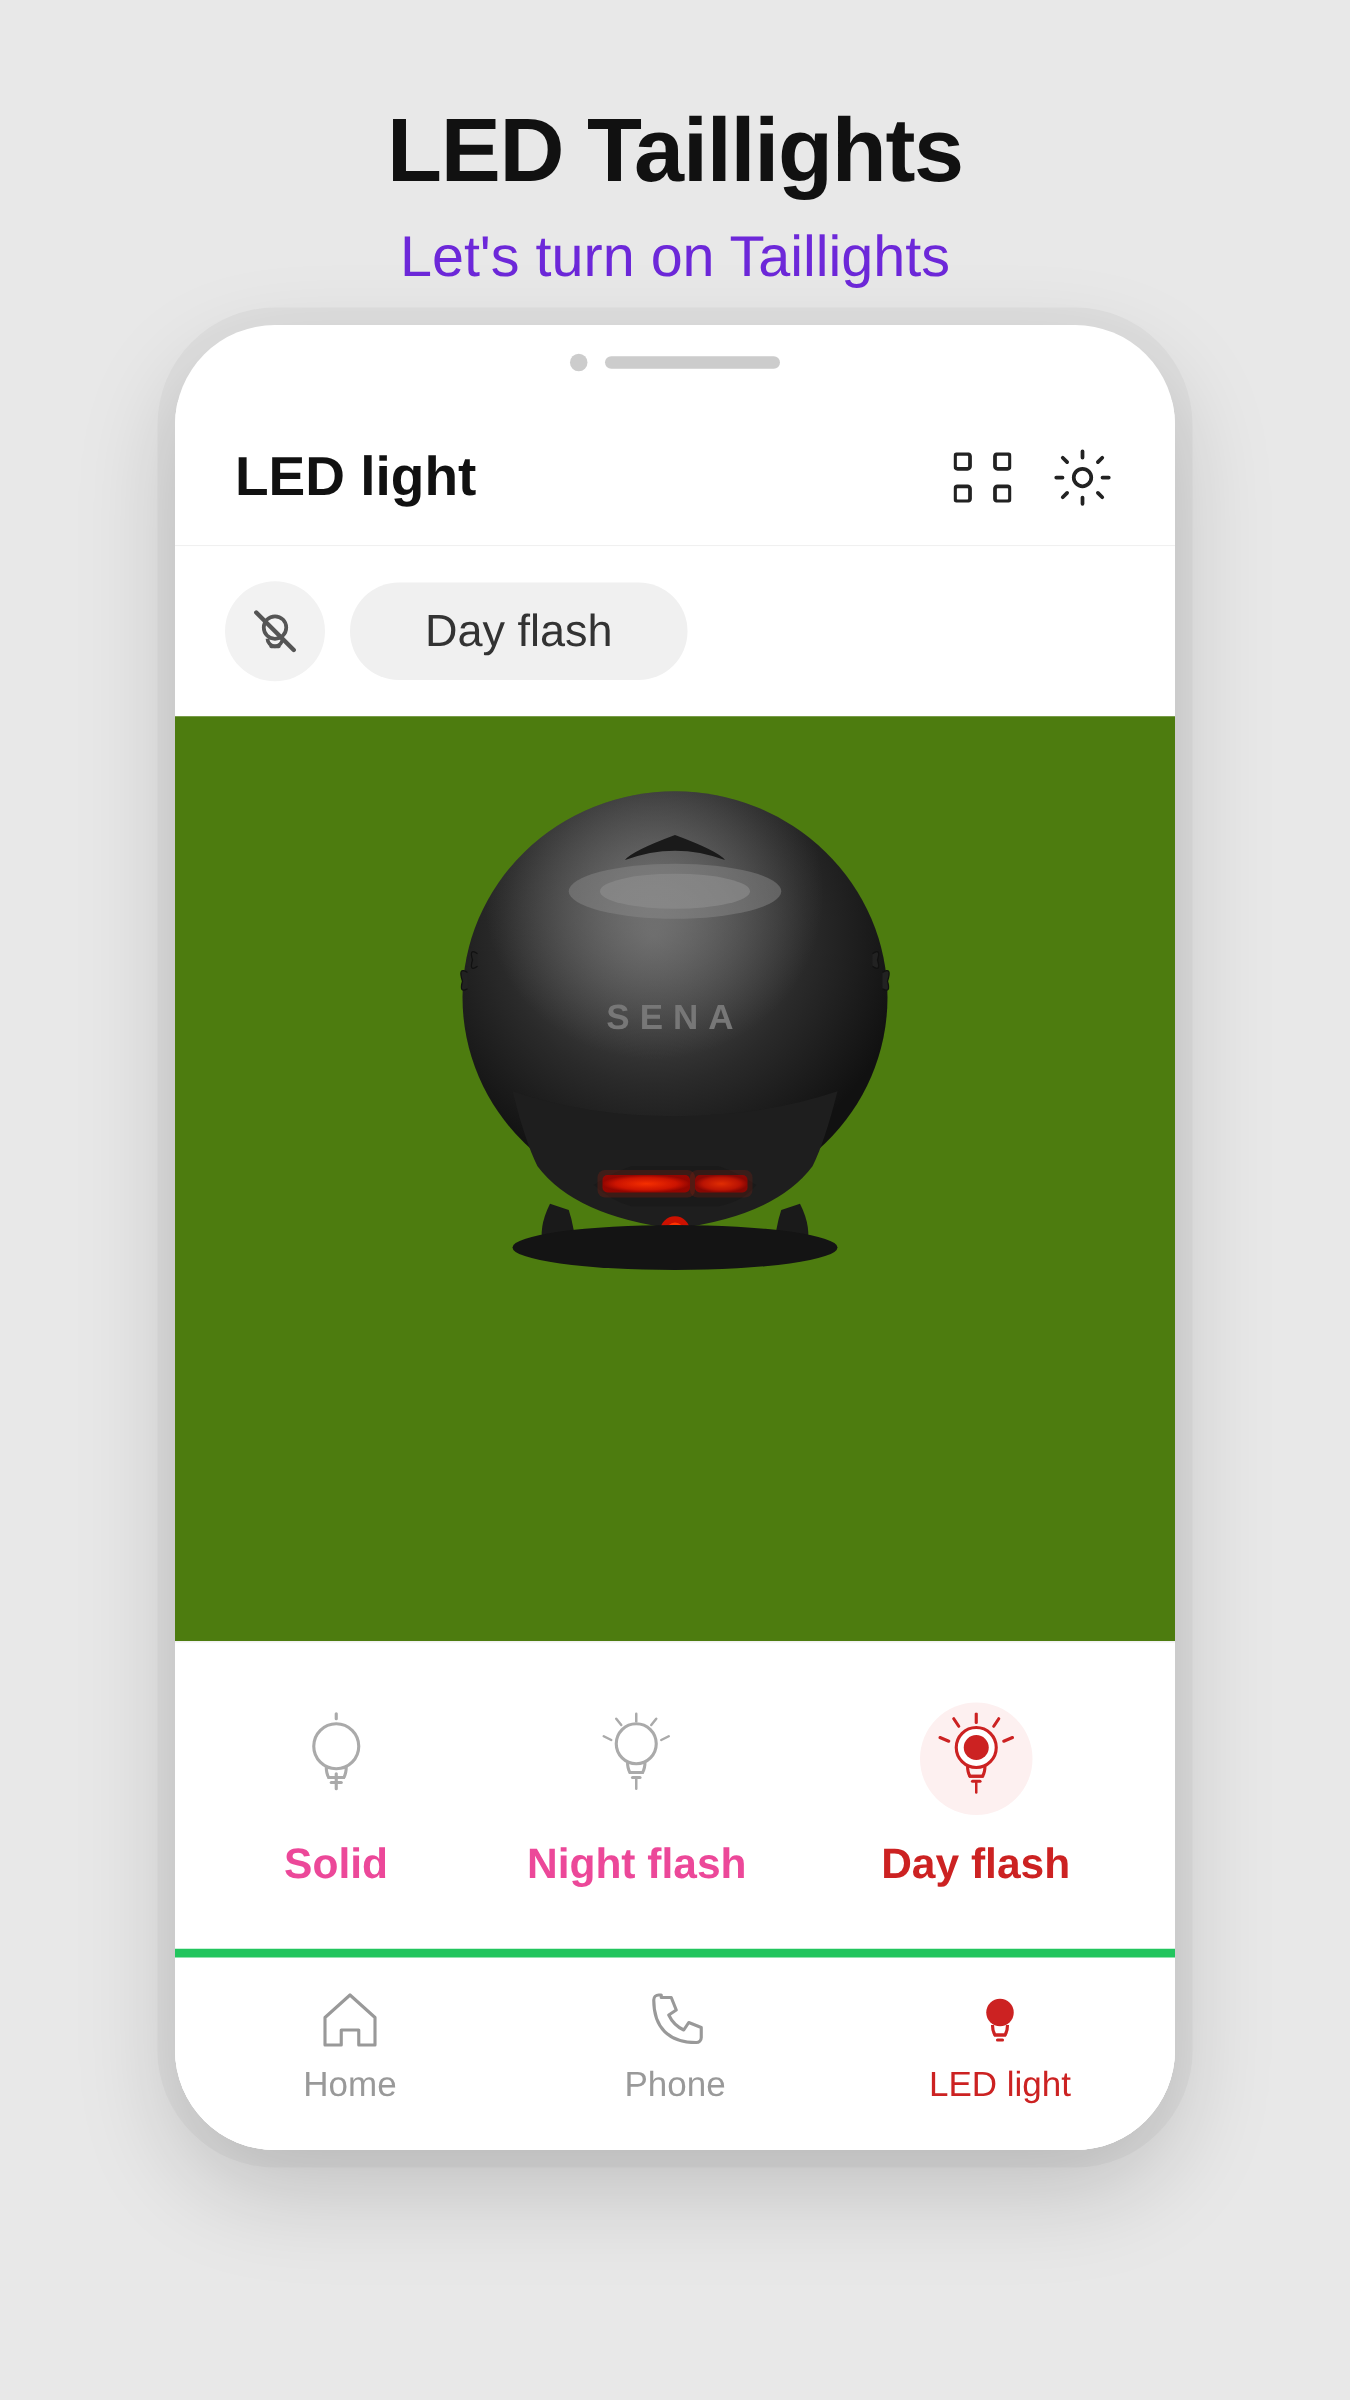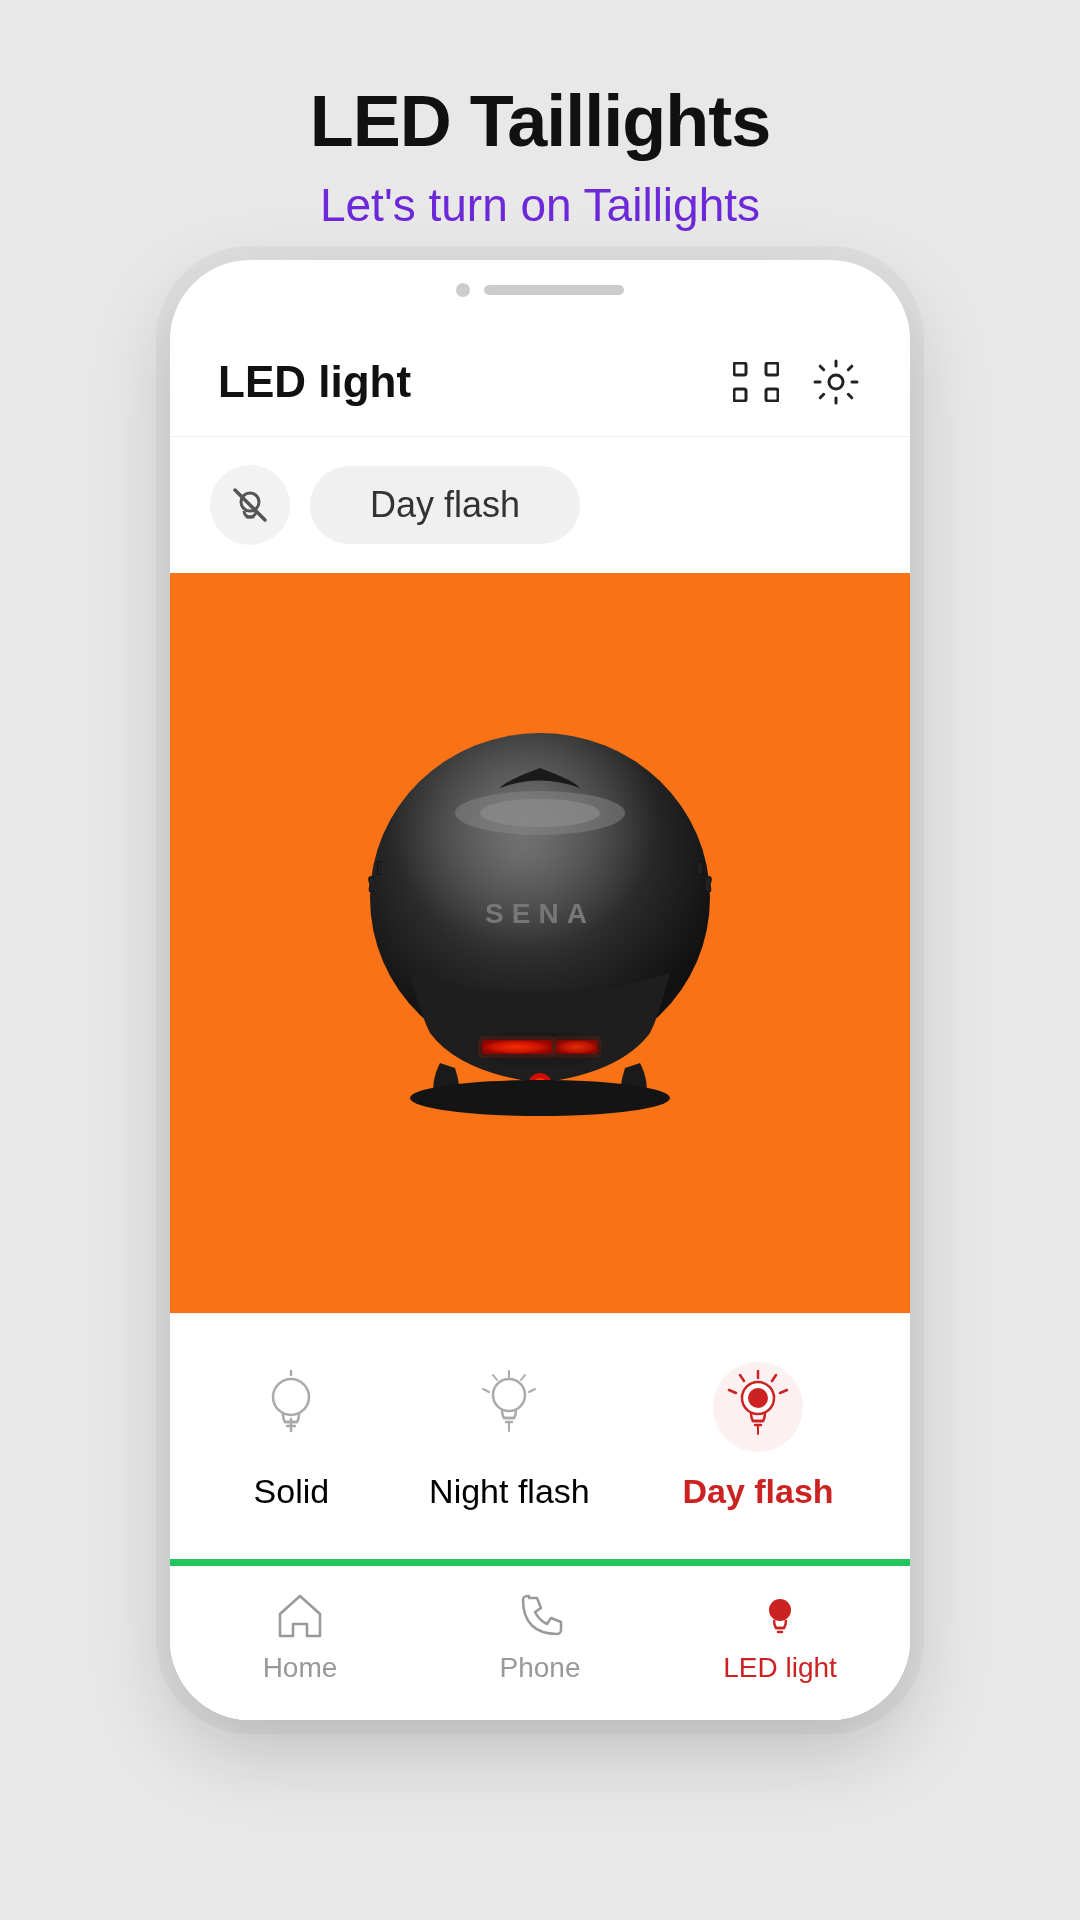--- a/index.html
+++ b/index.html
@@ -30,21 +30,21 @@
     }
 
     .page-subtitle {
       font-size: 46px;
       font-weight: 400;
       color: #6d28d9;
     }
 
     
     .phone-frame {
-      width: 740px;
+      width: 800px;
       background: #fff;
       border-radius: 80px;
       box-shadow: 0 30px 80px rgba(0,0,0,0.18), 0 0 0 14px #e0e0e0;
       overflow: hidden;
       position: relative;
       padding-top: 60px;
     }
 
     
     .phone-notch-bar {
@@ -140,24 +140,23 @@
       font-weight: 500;
       color: #333;
       border: none;
       cursor: pointer;
     }
 
     
     .helmet-area {
       flex: 1;
       display: flex;
-      align-items: center;
       justify-content: center;
       padding: 40px 0 60px;
-      background: #f97316;
+      background: #4d7c0f;
     }
 
     .helmet-svg-container {
       width: 420px;
       height: 440px;
       position: relative;
     }
 
     
     .helmet-visual {
@@ -186,22 +185,22 @@
     .mode-icon {
       width: 90px;
       height: 90px;
       display: flex;
       align-items: center;
       justify-content: center;
     }
 
     .mode-label {
       font-size: 34px;
-      color: #000000;
-      font-weight: 400;
+      color: #ec4899;
+      font-weight: 700;
     }
 
     .mode-label.active {
       color: #cc2222;
       font-weight: 600;
     }
 
     .mode-icon-bg {
       width: 90px;
       height: 90px;

